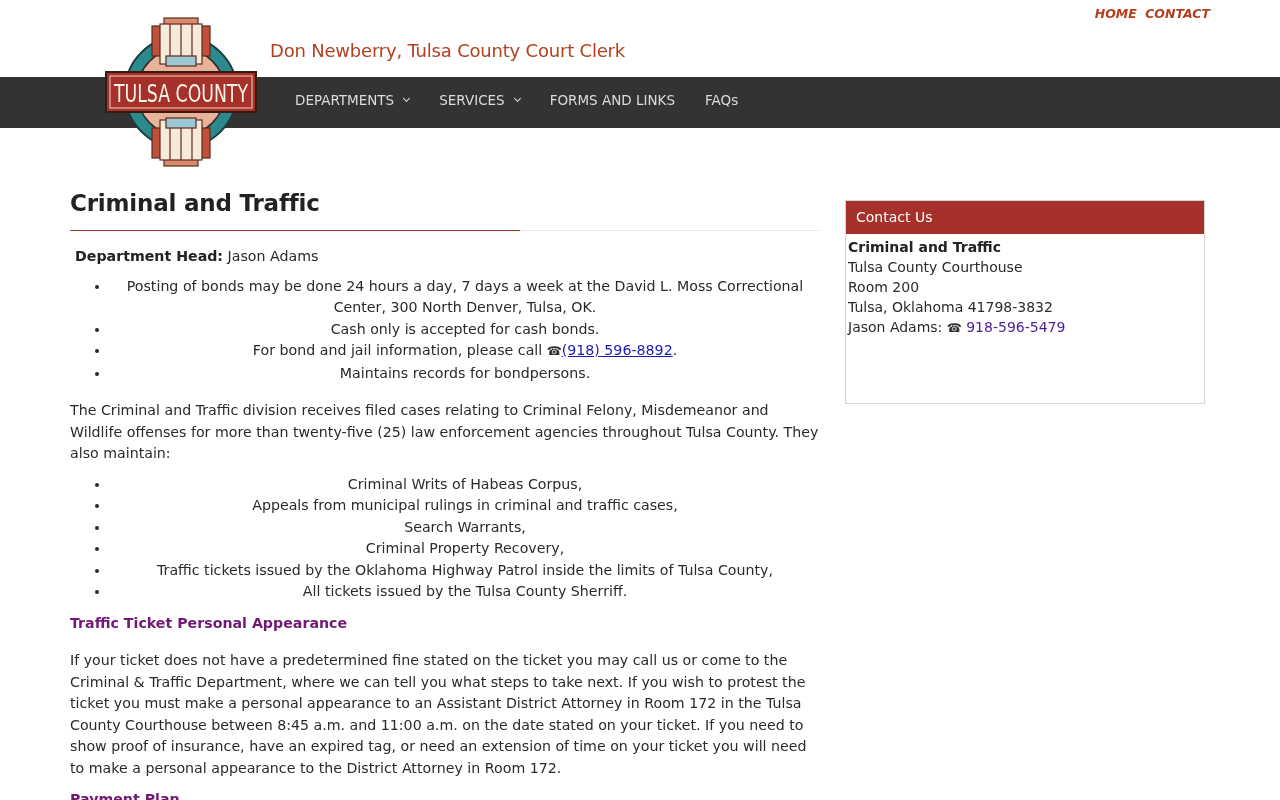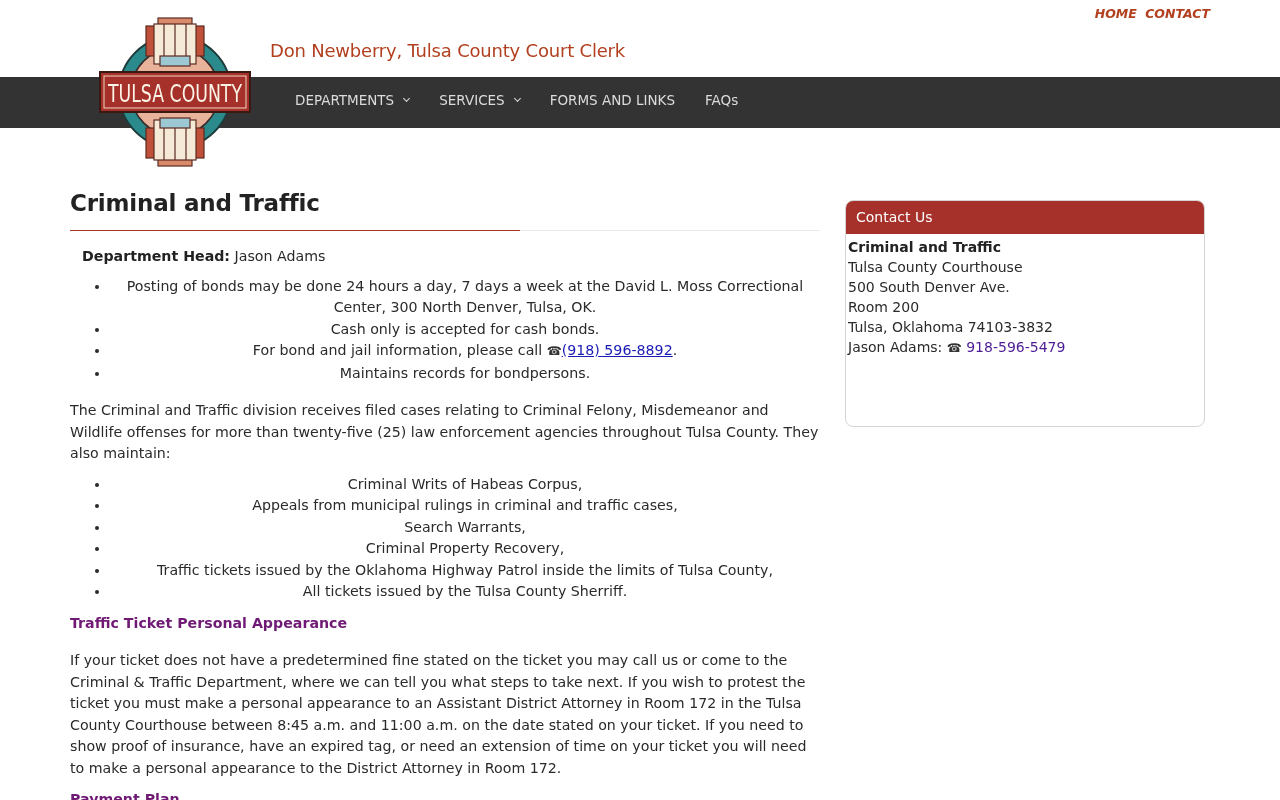--- a/index.html
+++ b/index.html
@@ -41,51 +41,51 @@
     display: flex; align-items: center; cursor: pointer; white-space: nowrap;
   }
   .nav-item .chev {
     display: inline-block; width: 5px; height: 5px;
     border-right: 1.5px solid #dcdcdc; border-bottom: 1.5px solid #dcdcdc;
     transform: rotate(45deg); margin-left: 10px; margin-top: -3px;
   }
 
   
   .logo {
-    position: absolute; left: 98px; top: 16px; width: 154px; height: 152px;
+    position: absolute; left: 104px; top: 16px; width: 154px; height: 152px;
   }
 
   
   .main {
     position: absolute; left: 70px; top: 186px; width: 750px;
     font-size: 14.2px; line-height: 21.5px; color: #2a2a2a;
   }
   .page-title {
     font-size: 23px; font-weight: bold; color: #222; margin: 0;
     line-height: 34px; letter-spacing: -0.2px;
   }
   .title-rule {
     position: relative; height: 1px; background: #eaeaea; margin-top: 10px;
   }
   .title-rule::before {
     content: ""; position: absolute; left: 0; top: 0; width: 450px; height: 1px;
     background: #a5352a;
   }
-  .dept-head { margin: 15px 0 8px 12px; }
+  .dept-head { margin: 15px 0 8px 5px; }
   .dept-head b { color: #222; }
   ul { margin: 0 0 8px 0; padding-left: 40px; text-align: center; }
   li { margin: 0; }
   p { margin: 16px 0 9px 0; }
   .subhead { font-weight: bold; margin: 10px 0 9px 0; color: #701a75; }
   .phone-icon { font-size: 12px; color: #333; }
 
   
   .contact-panel {
-    position: absolute; left: 845px; top: 200px; width: 360px; height: 227px;
-    border: 1px solid #d4d4d4; border-radius: 8px; overflow: hidden;
+    position: absolute; left: 845px; top: 200px; width: 360px; height: 204px;
+    border: 1px solid #d4d4d4; border-radius: 0; overflow: hidden;
     background: #fff;
   }
   .contact-header {
     background: #a5312a; color: #fff; font-size: 14px;
     height: 33px; line-height: 33px; padding-left: 10px;
   }
   .contact-body {
     padding: 3px 2px; font-size: 14px; line-height: 20px; color: #2a2a2a;
   }
   .contact-body b { color: #222; }
@@ -184,21 +184,20 @@
   <div class="subhead">Traffic Ticket Personal Appearance</div>
   <p>If your ticket does not have a predetermined fine stated on the ticket you may call us or come to the Criminal &amp; Traffic Department, where we can tell you what steps to take next. If you wish to protest the ticket you must make a personal appearance to an Assistant District Attorney in Room 172 in the Tulsa County Courthouse between 8:45 a.m. and 11:00 a.m. on the date stated on your ticket. If you need to show proof of insurance, have an expired tag, or need an extension of time on your ticket you will need to make a personal appearance to the District Attorney in Room 172.</p>
   <div class="subhead">Payment Plan</div>
 </div>
 
 <div class="contact-panel">
   <div class="contact-header">Contact Us</div>
   <div class="contact-body">
     <div><b>Criminal and Traffic</b></div>
     <div>Tulsa County Courthouse</div>
-    <div>500 South Denver Ave.</div>
     <div>Room 200</div>
-    <div>Tulsa, Oklahoma 74103-3832</div>
+    <div>Tulsa, Oklahoma 41798-3832</div>
     <div>
       <span>Jason Adams: </span><span class="phone-icon">☎</span>
       <a href="#">918-596-5479</a>
     </div>
   </div>
 </div>
 
 </body></html>

